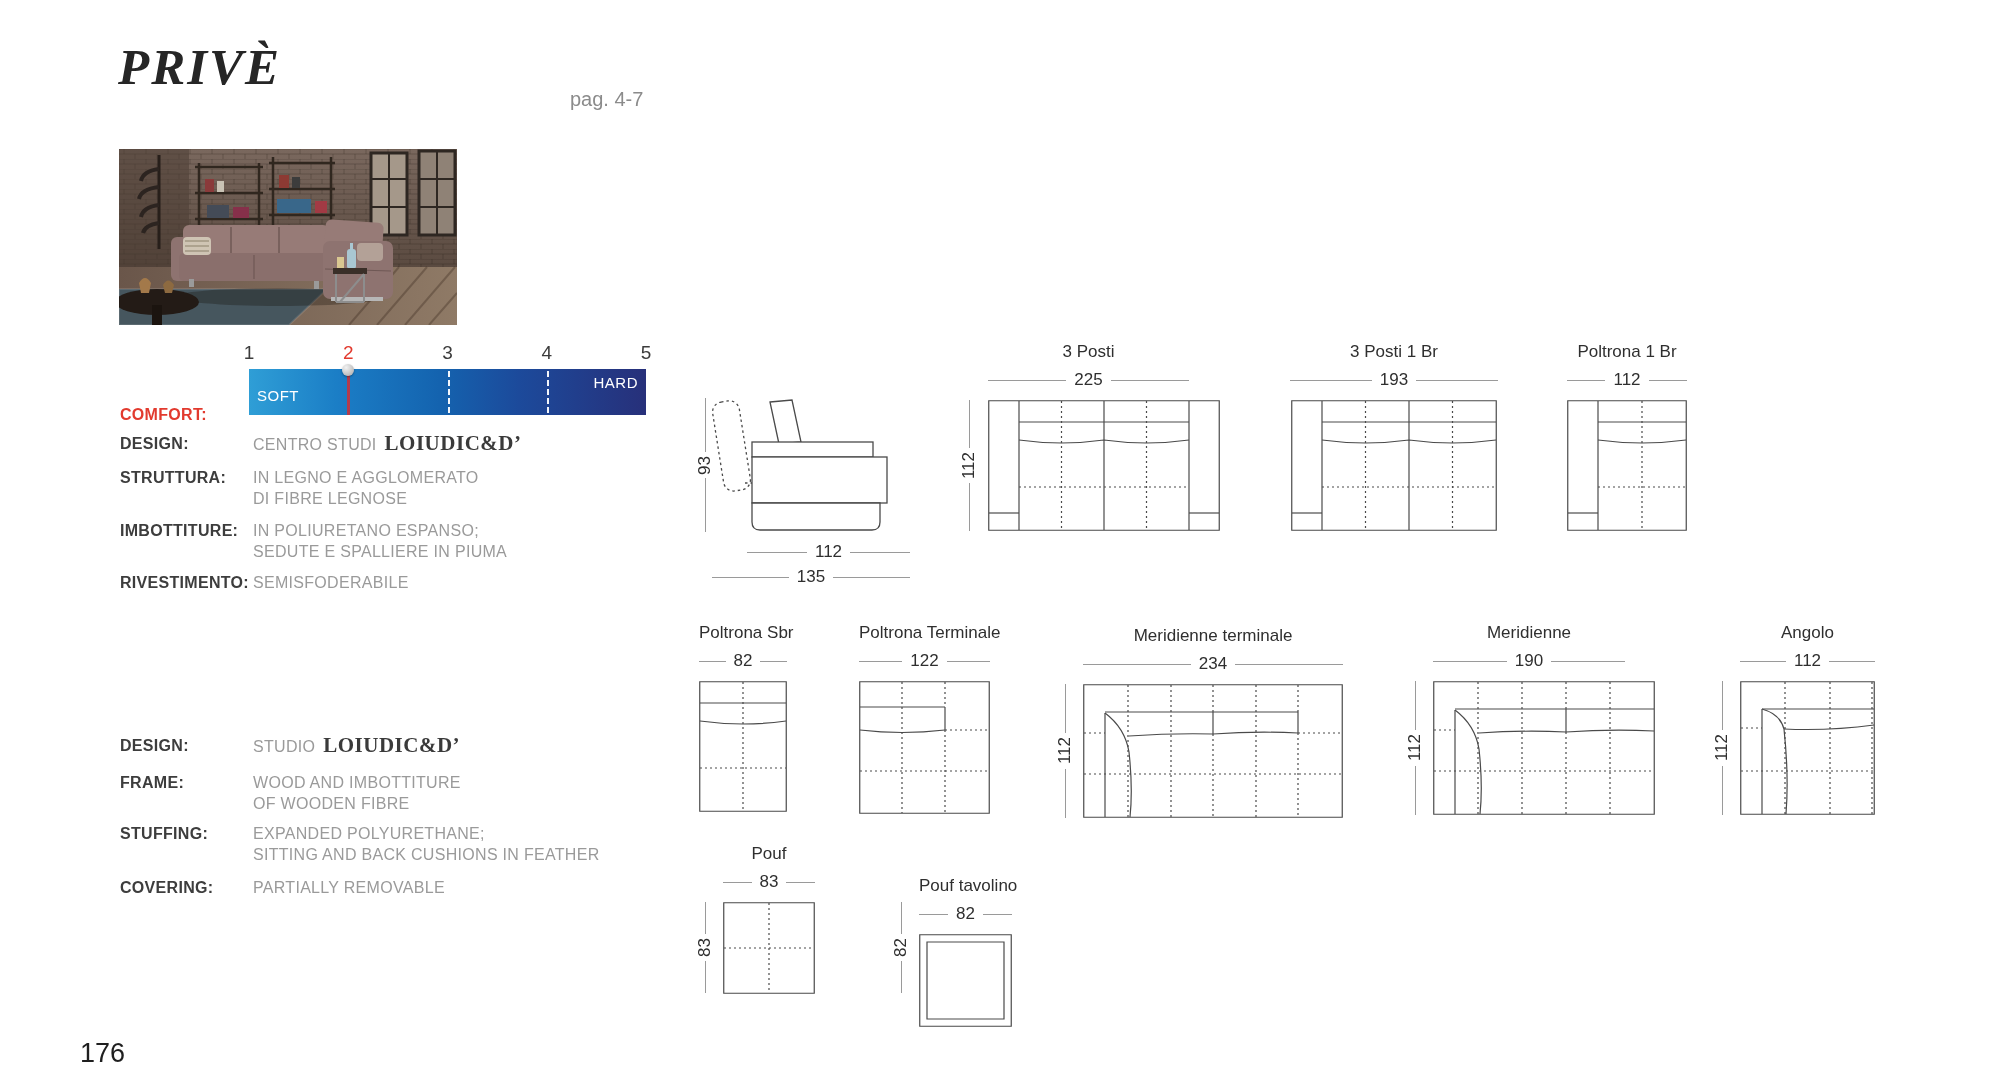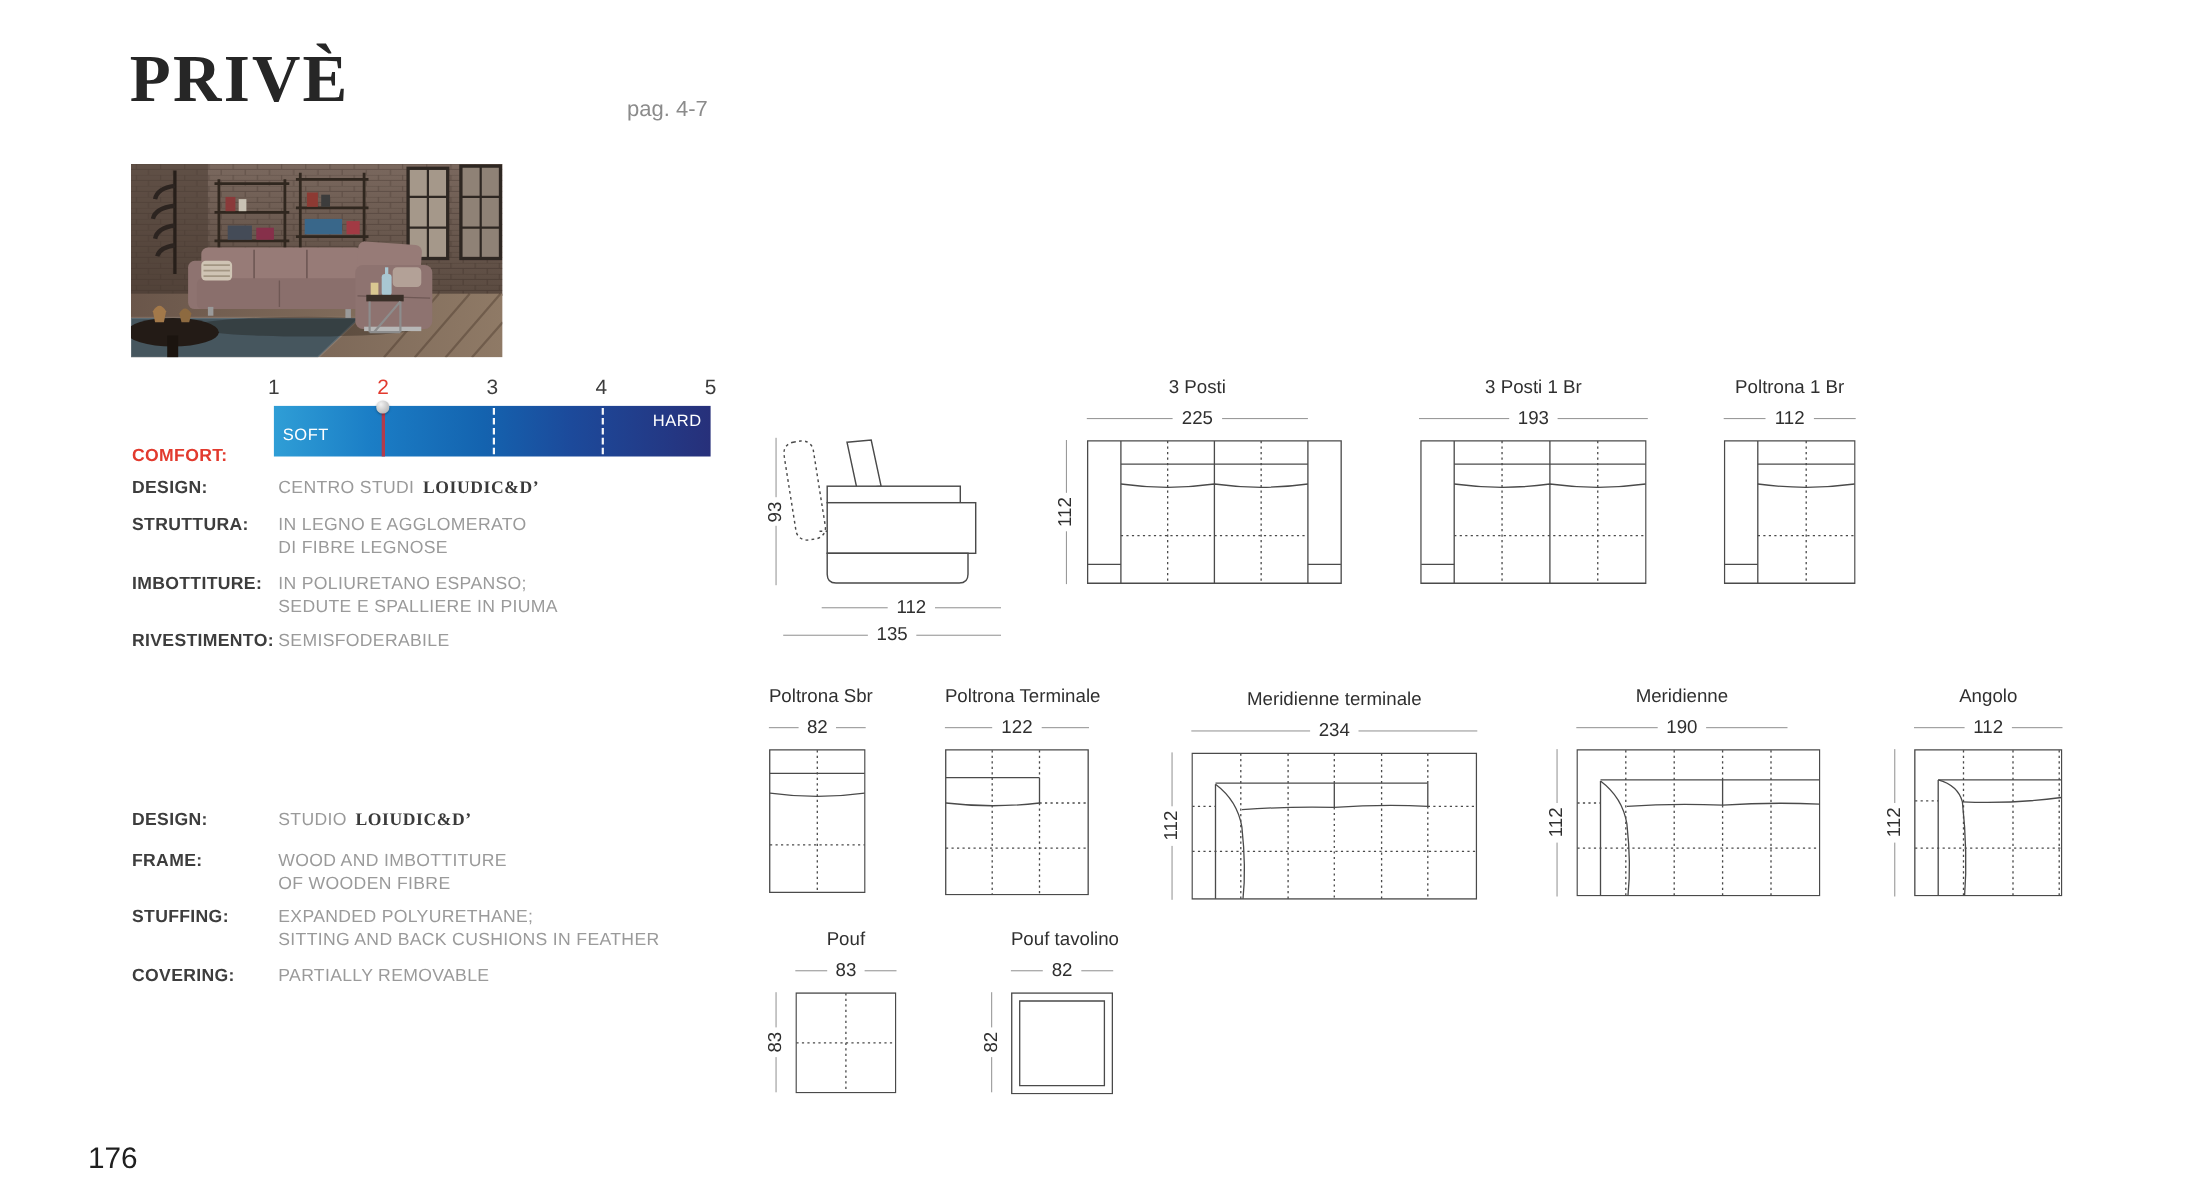--- a/index.html
+++ b/index.html
@@ -1,21 +1,21 @@
 <!DOCTYPE html>
 <html><head>
 <meta charset="utf-8">
 <style>
   html,body{margin:0;padding:0;background:#ffffff;}
   .page{position:relative;width:1992px;height:1080px;background:#fff;overflow:hidden;
         font-family:"Liberation Sans",sans-serif;color:#3c3c3c;}
 
   
   .title{position:absolute;left:118px;top:38px;font-family:"Liberation Serif",serif;
-         font-weight:bold;font-size:61px;letter-spacing:2px;color:#262626;}
+         font-weight:bold;font-size:51px;letter-spacing:2px;color:#262626;font-style:italic;}
   .page-ref{position:absolute;left:570px;top:88px;font-size:20px;color:#8b8b8b;}
 
   
   .photo{position:absolute;left:119px;top:149px;width:338px;height:176px;overflow:hidden;}
 
   
   .scale-ticks{position:absolute;left:249px;top:342px;width:397px;height:22px;font-size:19px;color:#3c3c3c;}
   .scale-ticks span{position:absolute;transform:translateX(-50%);}
   .tick-active{color:#e23a2e;}
   .comfort-bar{position:absolute;left:249px;top:369px;width:397px;height:46px;
@@ -25,21 +25,21 @@
   .bar-dash{position:absolute;top:2px;bottom:2px;width:0;border-left:2px dashed rgba(255,255,255,.95);}
   .bar-marker{position:absolute;top:0;bottom:0;width:3px;margin-left:-1px;background:#b23b4c;}
   .marker-knob{position:absolute;top:-5px;width:12px;height:12px;margin-left:-6px;border-radius:50%;
      background:radial-gradient(circle at 35% 30%,#f2f2f2,#a6a6a6);box-shadow:0 1px 2px rgba(0,0,0,.35);}
 
   
   .spec-row{position:absolute;left:120px;display:flex;font-size:16px;line-height:21px;letter-spacing:.3px;}
   .spec-label{width:133px;flex:0 0 133px;font-weight:bold;color:#3d3d3d;}
   .spec-label.red{color:#e23a2e;}
   .spec-value{color:#9a9a9a;}
-  .brand{font-family:"Liberation Serif",serif;color:#3a3a3a;font-weight:600;letter-spacing:.5px;margin-left:8px;font-size:16px;margin-top:24px;}
+  .brand{font-family:"Liberation Serif",serif;color:#3a3a3a;font-weight:600;letter-spacing:.5px;margin-left:8px;font-size:21px;margin-top:24px;}
 
   
   .module{position:absolute;text-align:center;}
   .m-label{height:20px;margin-bottom:8px;font-size:17px;color:#2f2f2f;white-space:nowrap;}
   .m-hdim{height:20px;margin-bottom:10px;display:flex;align-items:center;gap:8px;font-size:17px;color:#2f2f2f;}
   .m-hdim .ln{flex:1;height:1px;background:#9a9a9a;}
   .hdim-abs{position:absolute;display:flex;align-items:center;gap:8px;font-size:17px;color:#2f2f2f;height:20px;}
   .hdim-abs .ln{flex:1;height:1px;background:#9a9a9a;}
   .vdim{position:absolute;width:22px;display:flex;flex-direction:column;align-items:center;}
   .vdim .ln{width:1px;flex:1;background:#9a9a9a;}
@@ -458,21 +458,21 @@
       <line x1="46" y1="1" x2="46" y2="91" stroke-dasharray="2 3"></line>
       <line x1="1" y1="46" x2="91" y2="46" stroke-dasharray="2 3"></line>
     </svg>
   </div>
 
   <div class="vdim" style="left:890px;top:902px;height:91px">
     <span class="ln"></span>
       <span class="num">82</span>
       <span class="ln"></span>
   </div>
-  <div class="module" style="left:919px;top:844px;width:93px">
+  <div class="module" style="left:919px;top:876px;width:93px">
     <div class="m-label">Pouf tavolino</div>
     <div class="m-hdim">
         <span class="ln"></span>
         <span>82</span>
         <span class="ln"></span>
       </div>
     <svg class="plan" width="93" height="93" viewBox="0 0 93 93" stroke="#4a4a4a" stroke-width="1.2" fill="none">
       <rect x="0.75" y="0.75" width="91.5" height="91.5"></rect>
       <rect x="8" y="8" width="77" height="77"></rect>
     </svg>

